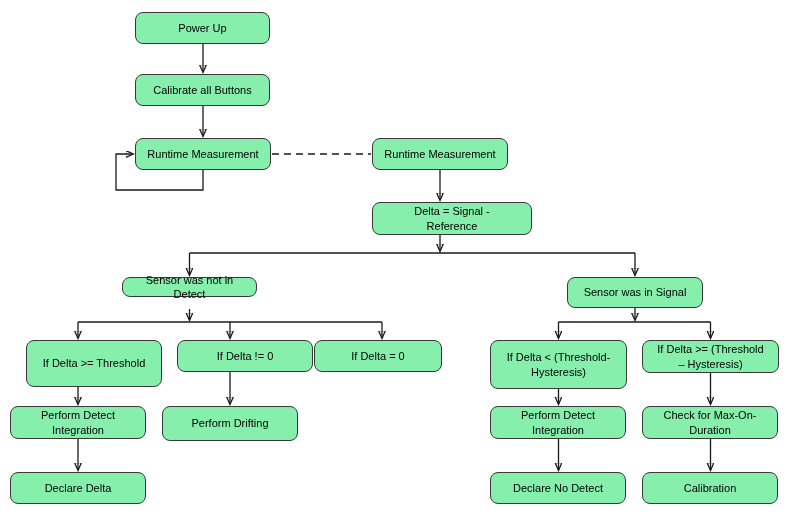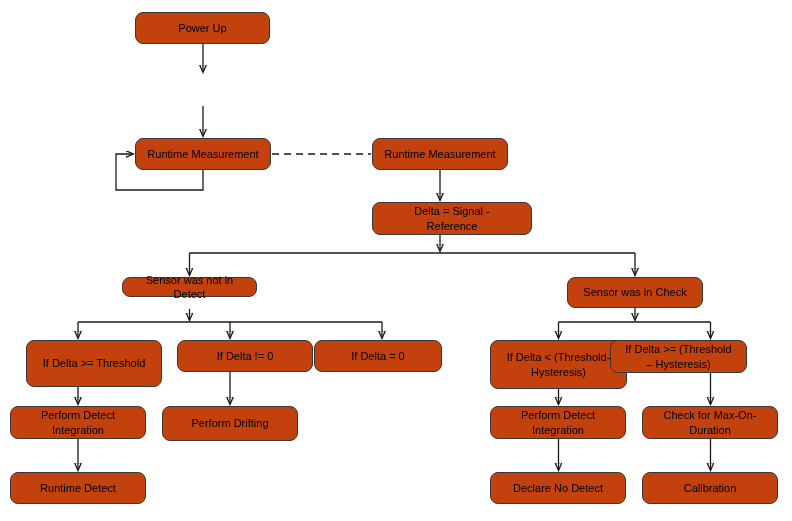--- a/index.html
+++ b/index.html
@@ -9,21 +9,21 @@
     background:#ffffff;
     font-family:"Liberation Sans","DejaVu Sans",sans-serif;
     overflow:hidden;
   }
   svg.connectors { position:absolute; left:0; top:0; z-index:1; }
   svg.connectors path { stroke:#1a1a1a; stroke-width:1.3; fill:none; }
   svg.connectors path.dashed { stroke-dasharray:7 5; }
   .node {
     position:absolute; z-index:2;
     box-sizing:border-box;
-    background:#c2410c;
+    background:#86efac;
     border:1.4px solid #383838;
     border-radius:8px;
     display:flex; align-items:center; justify-content:center;
     text-align:center;
     font-size:11px; color:#000000; line-height:1.3;
   }
   .node span { white-space:pre-line; display:block; padding:0 2px; }
 </style>
 </head>
 <body>
@@ -64,52 +64,55 @@
     <path d="M710.5,373 V404" marker-end="url(#arrow)"></path>
 
     <path d="M78,439 V470" marker-end="url(#arrow)"></path>
     <path d="M558.5,439 V470" marker-end="url(#arrow)"></path>
     <path d="M710.5,439 V470" marker-end="url(#arrow)"></path>
   </svg>
 
   <div class="node" style="left:135px; top:12px;  width:135px; height:32px">
     <span>Power Up</span>
   </div>
+  <div class="node" style="left:135px; top:74px;  width:135px; height:32px">
+    <span>Calibrate all Buttons</span>
+  </div>
   <div class="node" style="left:135px; top:138px; width:136px; height:32px">
     <span>Runtime Measurement</span>
   </div>
   <div class="node" style="left:372px; top:138px; width:136px; height:32px">
     <span>Runtime Measurement</span>
   </div>
   <div class="node" style="left:372px; top:202px; width:160px; height:33px">
     <span>Delta = Signal -
 Reference</span>
   </div>
   <div class="node" style="left:122px; top:277px; width:135px; height:20px">
     <span>Sensor was not in
 Detect</span>
   </div>
   <div class="node" style="left:567px; top:277px; width:136px; height:31px">
-    <span>Sensor was in Check</span>
+    <span>Sensor was in Signal</span>
   </div>
 
   <div class="node" style="left:26px;  top:340px; width:136px; height:47px">
     <span>If Delta &gt;= Threshold</span>
   </div>
   <div class="node" style="left:177px; top:340px; width:136px; height:32px">
     <span>If Delta != 0</span>
   </div>
   <div class="node" style="left:314px; top:340px; width:128px; height:32px">
     <span>If Delta = 0</span>
   </div>
   <div class="node" style="left:490px; top:340px; width:137px; height:49px">
     <span>If Delta &lt; (Threshold-
 Hysteresis)</span>
   </div>
-  <div class="node" style="left:610px; top:340px; width:137px; height:33px">
+  <div class="node" style="left:642px; top:340px; width:137px; height:33px">
     <span>If Delta &gt;= (Threshold
 – Hysteresis)</span>
   </div>
 
   <div class="node" style="left:10px;  top:406px; width:136px; height:33px">
     <span>Perform Detect
 Integration</span>
   </div>
   <div class="node" style="left:162px; top:406px; width:136px; height:35px">
     <span>Perform Drifting</span>
@@ -117,21 +120,21 @@
   <div class="node" style="left:490px; top:406px; width:136px; height:33px">
     <span>Perform Detect
 Integration</span>
   </div>
   <div class="node" style="left:642px; top:406px; width:136px; height:33px">
     <span>Check for Max-On-
 Duration</span>
   </div>
 
   <div class="node" style="left:10px;  top:472px; width:136px; height:32px">
-    <span>Runtime Detect</span>
+    <span>Declare Delta</span>
   </div>
   <div class="node" style="left:642px; top:472px; width:136px; height:32px">
     <span>Calibration</span>
   </div>
   <div class="node" style="left:490px; top:472px; width:136px; height:32px">
     <span>Declare No Detect</span>
   </div>
 
 </div>
 

